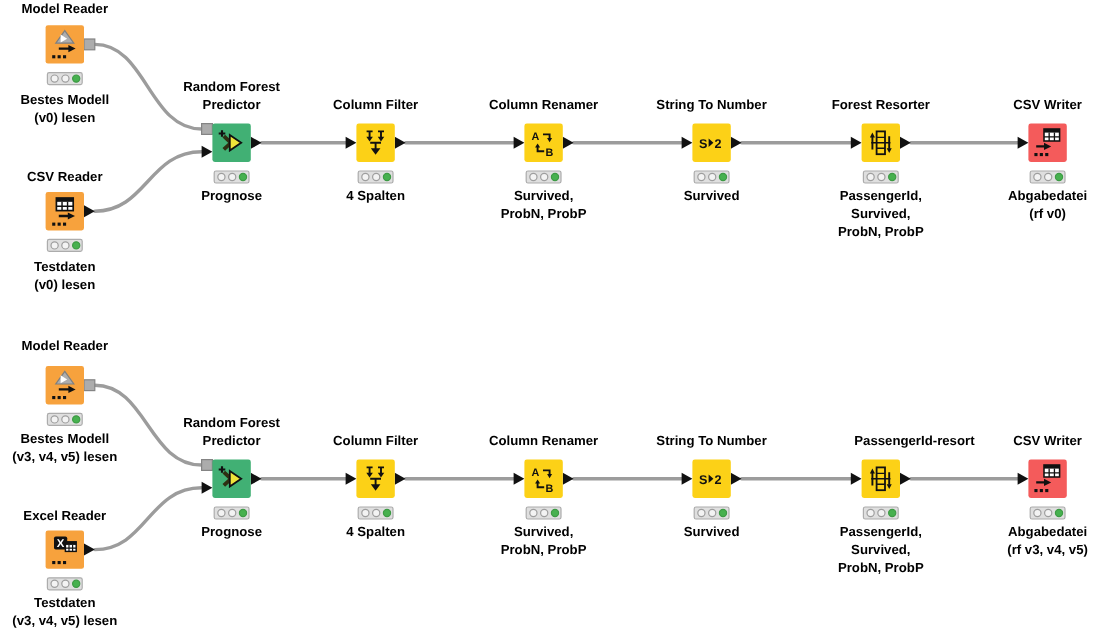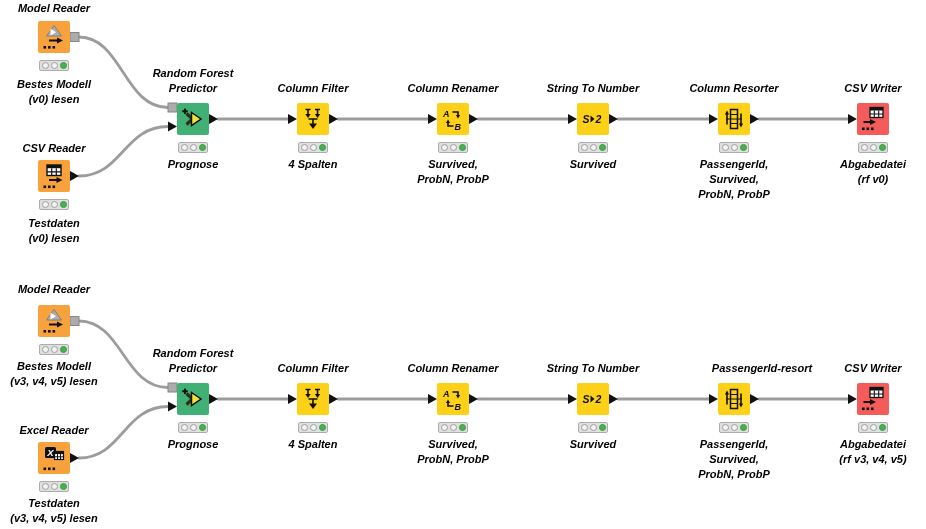--- a/index.html
+++ b/index.html
@@ -1,18 +1,18 @@
 <!DOCTYPE html>
 <html><head>
 <meta charset="utf-8">
 <style>
   html,body{margin:0;padding:0;background:#fff;}
   #canvas{
     position:relative;width:926px;height:529px;background:#FFFFFF;
-    overflow:hidden;font-family:"Liberation Sans",sans-serif;font-style:italic;
+    overflow:hidden;font-family:"Liberation Sans",sans-serif;
   }
   #wire-layer{position:absolute;left:0;top:0;width:926px;height:529px;}
   .node-heading,.node-label{
     position:absolute;width:180px;text-align:center;
     font-size:11px;font-weight:bold;color:#000;line-height:15px;
     white-space:nowrap;
   }
   .node-square{position:absolute;width:32px;height:32px;border-radius:2px;}
   .node-square svg{position:absolute;left:0;top:0;display:block;}
   .node-icon text{font-family:"Liberation Sans",sans-serif;}
@@ -197,21 +197,21 @@
     </div>
     <div class="traffic-light" style="left: 578px; top: 142px;">
       <span class="light off"></span>
       <span class="light off"></span>
       <span class="light on"></span>
     </div>
     <div class="node-label" style="left: 503px; top: 157px;">
       <div>Survived</div>
     </div>
     <div class="node-heading" style="left: 644px; top: 81px;">
-      <div>Column Resorter</div>
+      <div>Forest Resorter</div>
     </div>
     <div class="node-square" style="left: 718px; top: 103px; background: rgb(252, 209, 23);">
       <svg class="node-icon" viewBox="0 0 32 32" width="32" height="32">
         <rect x="12.5" y="6.5" width="7" height="19" fill="none" stroke="#111" stroke-width="1.5"></rect>
         <path d="M12.5 11.5 H19.5 M12.5 16 H19.5 M12.5 20.5 H19.5 M8 16 H24" stroke="#111" stroke-width="1.2"></path>
         <path d="M9 21.5 V11" stroke="#111" stroke-width="1.6"></path>
         <polygon points="6.9,11.5 11.1,11.5 9,7.5" fill="#111"></polygon>
         <path d="M23 10.5 V21" stroke="#111" stroke-width="1.6"></path>
         <polygon points="20.9,20.5 25.1,20.5 23,24.5" fill="#111"></polygon>
       </svg>

